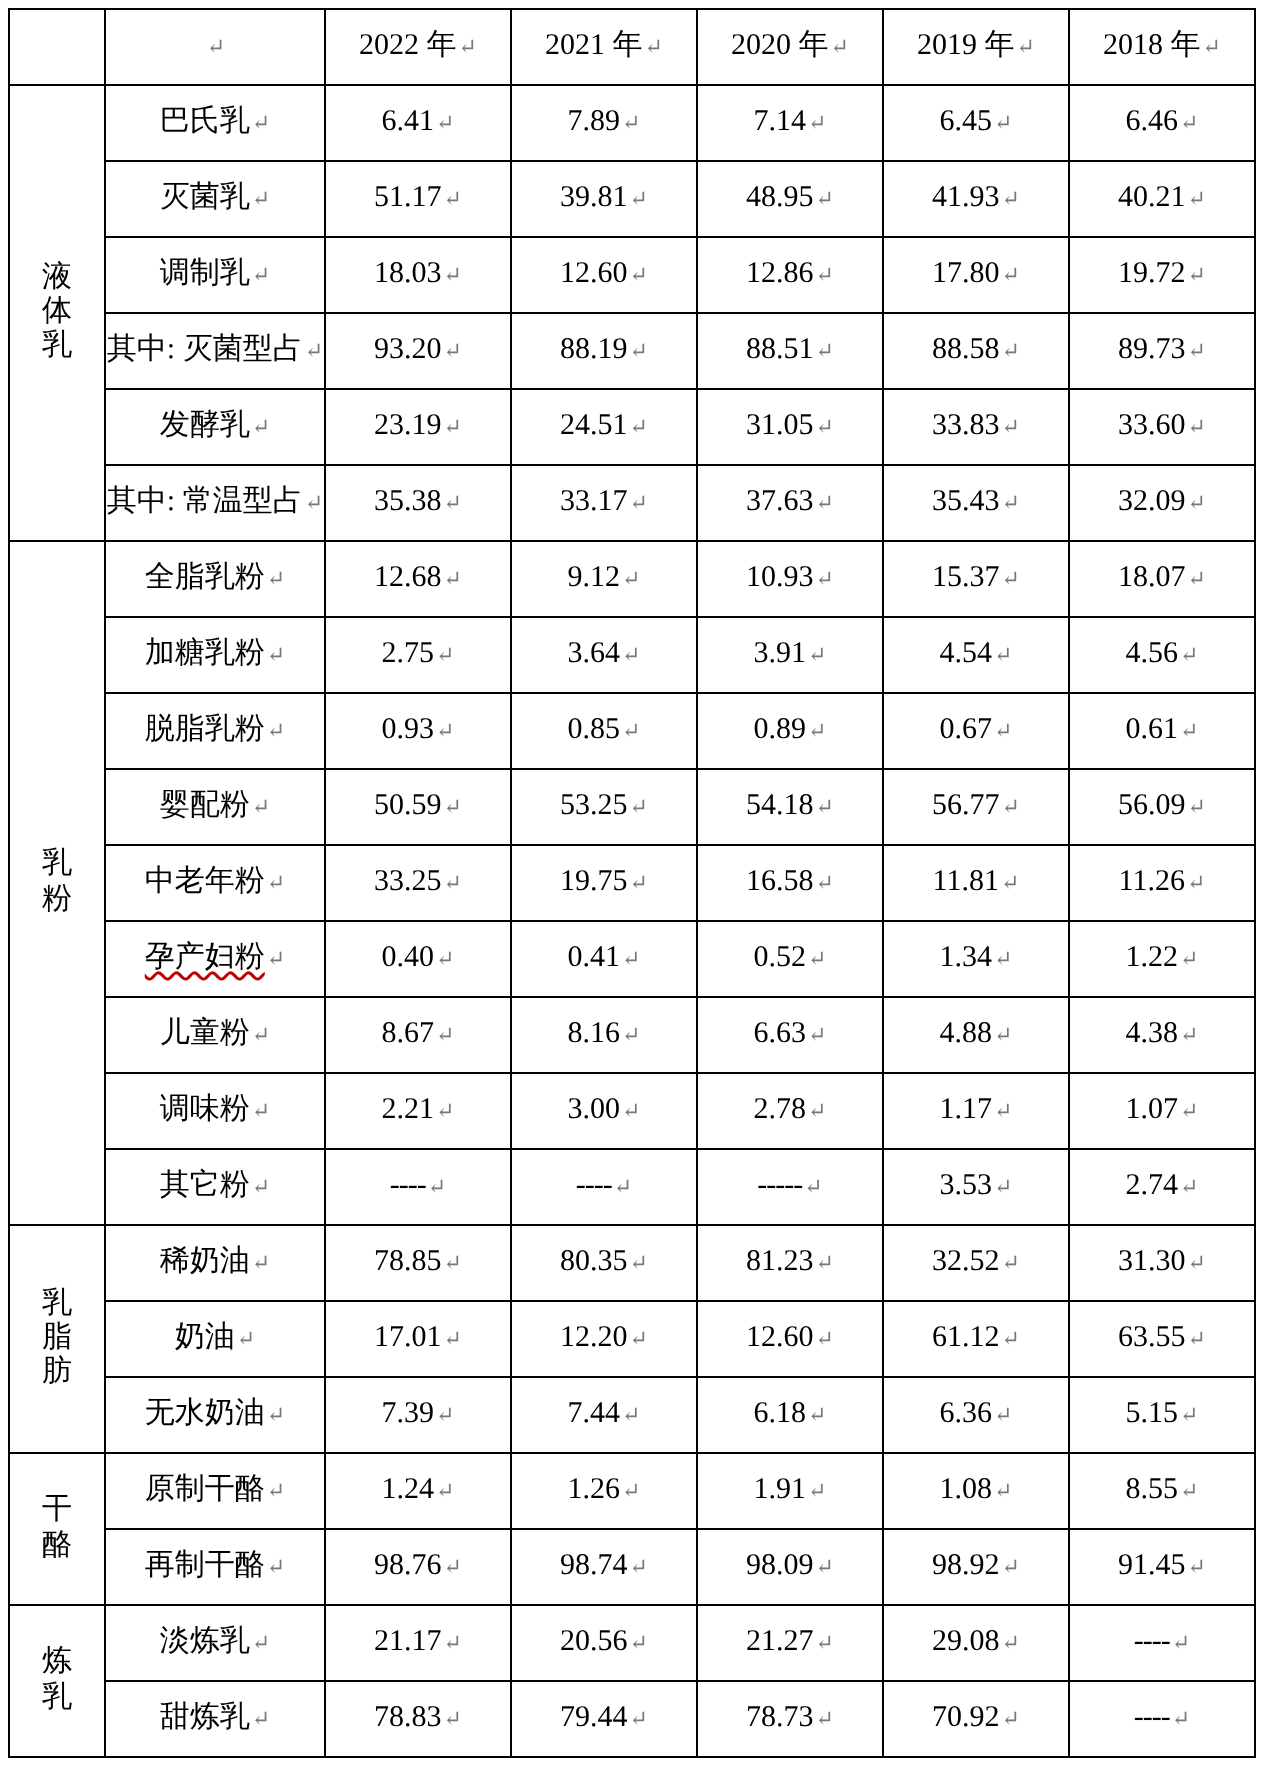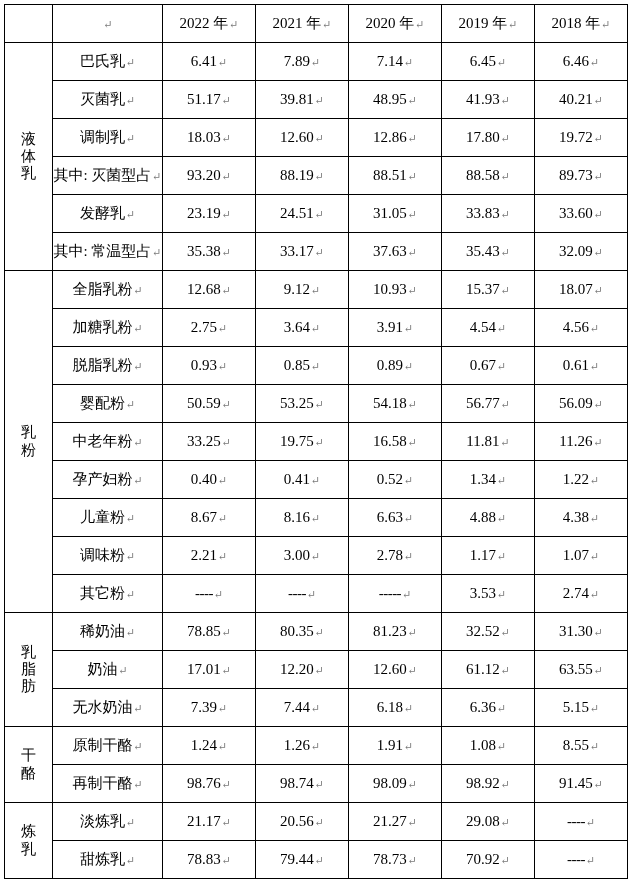--- a/index.html
+++ b/index.html
@@ -61,20 +61,21 @@
     font-size: 15px;
   }
   td.blank-cell { }
   .mark {
     font-size: 11px;
     color: #7a7a7a;
     vertical-align: baseline;
     margin-left: 1px;
   }
   .squiggle {
+    text-decoration: underline;
     text-decoration-style: wavy;
     text-decoration-color: #c00000;
     text-underline-offset: 2px;
   }
   .dash {
     letter-spacing: -0.5px;
   }
 </style>
 </head>
 <body>

